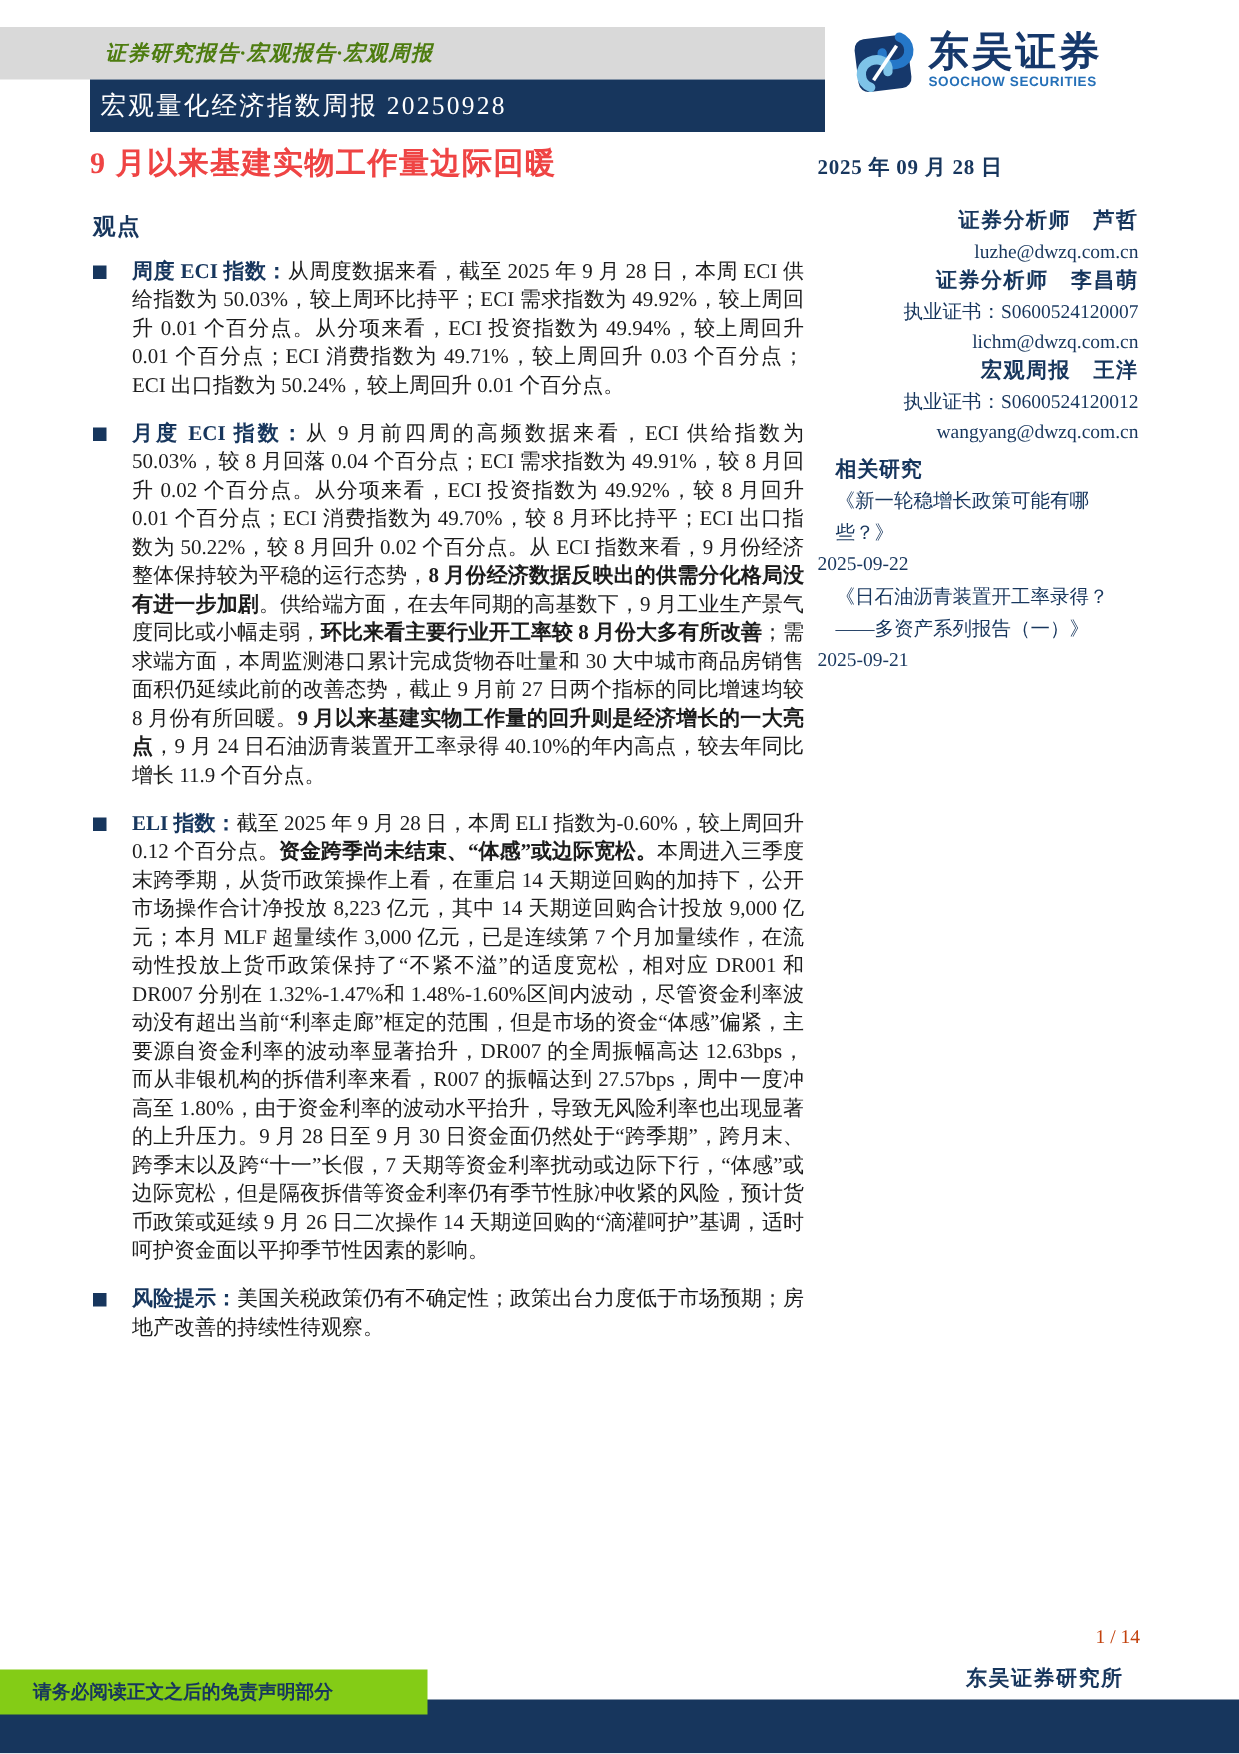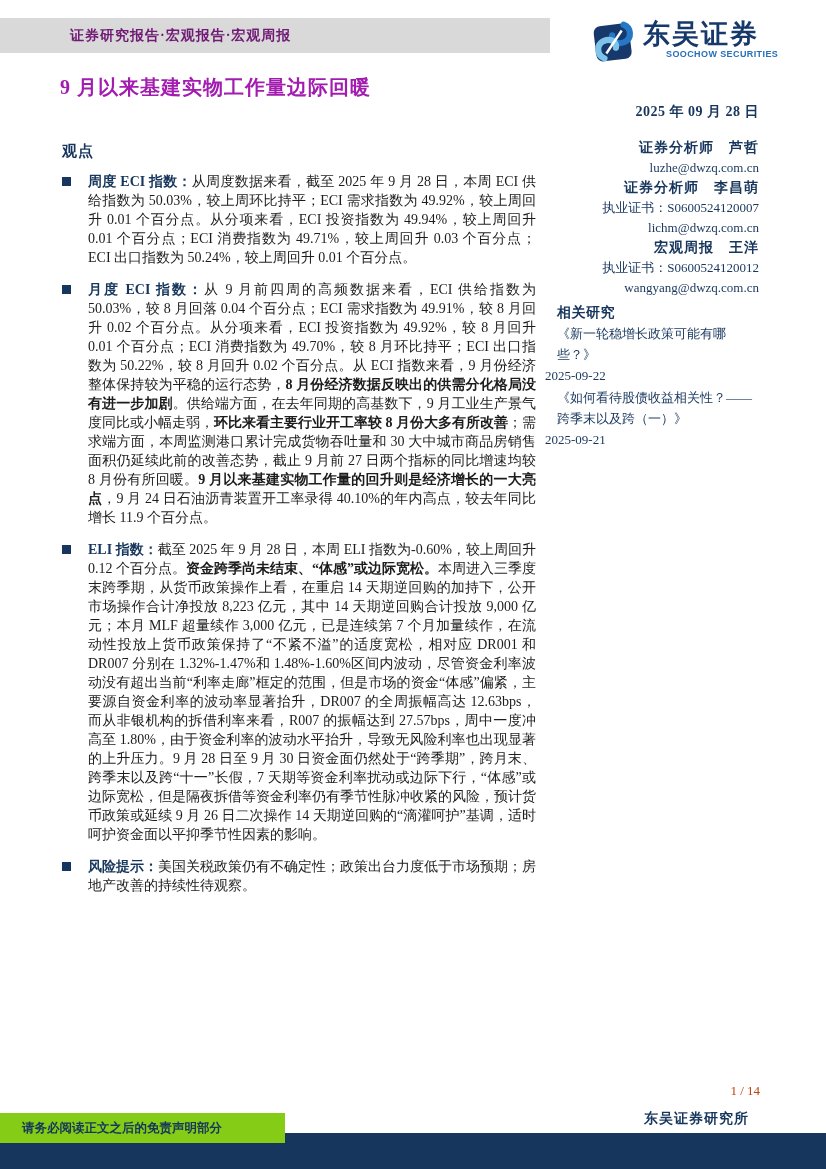--- a/index.html
+++ b/index.html
@@ -2,46 +2,46 @@
 <html><head>
 <meta charset="utf-8">
 <style>
   html,body{margin:0;padding:0;background:#ffffff;}
   .page{position:relative;width:826px;height:1169px;background:#ffffff;overflow:hidden;
         font-family:"Liberation Serif","DejaVu Serif",serif;color:#1c1c1c;}
 
   
   .kicker{position:absolute;left:0;top:18px;width:550px;height:35px;background:#d9d9d9;}
   .kicker-text{position:absolute;left:70px;top:50%;transform:translateY(-50%);
-        font-size:14px;font-weight:bold;color:#701a75;letter-spacing:1px;white-space:nowrap;}
+        font-size:14px;font-weight:bold;color:#4d7c0f;letter-spacing:1px;white-space:nowrap;font-style:italic;}
   .banner{position:absolute;left:60px;top:53px;width:490px;height:35px;background:#17365d;}
   .banner-text{display:block;color:#ffffff;font-size:17px;line-height:35px;padding-left:7px;
         letter-spacing:1.5px;white-space:nowrap;}
-  .title{position:absolute;left:60px;top:74px;margin:0;font-size:20px;line-height:26px;
-        color:#a21caf;font-weight:bold;letter-spacing:1px;white-space:nowrap;}
+  .title{position:absolute;left:60px;top:96px;margin:0;font-size:20px;line-height:26px;
+        color:#ef4444;font-weight:bold;letter-spacing:1px;white-space:nowrap;}
 
   
-  .logo{position:absolute;left:592px;top:19px;display:flex;align-items:flex-start;}
+  .logo{position:absolute;left:568px;top:19px;display:flex;align-items:flex-start;}
   .logo-mark{flex:0 0 auto;margin-right:5px;}
   .logo-cn{font-size:27px;font-weight:bold;color:#16386b;letter-spacing:2px;line-height:30px;white-space:nowrap;}
   .logo-en{font-size:9px;font-weight:bold;color:#2570b8;letter-spacing:0.4px;line-height:11px;white-space:nowrap;
-        font-family:"Liberation Sans","DejaVu Sans",sans-serif;margin-left:23px;}
+        font-family:"Liberation Sans","DejaVu Sans",sans-serif;}
 
   
   main{position:absolute;left:62px;top:142px;width:474px;}
   .opinion-heading{margin:0 0 11px 0;font-size:15px;color:#17365d;font-weight:bold;letter-spacing:1px;}
   .bullet{position:relative;padding-left:26px;margin-bottom:13px;text-align:justify;
         font-size:14px;line-height:19px;color:#1c1c1c;}
   .sq{position:absolute;left:0;top:5px;width:9px;height:9px;background:#17365d;}
   .hb{font-weight:bold;color:#17365d;}
   .b{font-weight:bold;}
 
   
   aside{position:absolute;left:545px;top:103px;width:214px;color:#17365d;}
-  .date{font-size:14px;font-weight:bold;text-align:right;margin-bottom:17px;letter-spacing:0.5px;}
+  .date{font-size:14px;font-weight:bold;text-align:left;margin-bottom:17px;letter-spacing:0.5px;}
   .analyst{text-align:right;font-size:13px;line-height:20px;}
   .a-name{font-size:14px;font-weight:bold;letter-spacing:1px;}
   .rel-heading{font-weight:bold;font-size:14px;margin-top:6px;padding-left:12px;text-align:left;letter-spacing:0.5px;}
   .rel-title{font-size:13px;line-height:21px;padding-left:12px;text-align:left;margin-top:1px;}
   .rel-date{font-size:13px;line-height:21px;text-align:left;}
 
   
   .pagenum{position:absolute;right:66px;top:1083px;font-size:13px;color:#c2410c;}
   .org{position:absolute;right:77px;top:1110px;font-size:14px;font-weight:bold;color:#17365d;letter-spacing:1px;}
   .footbar{position:absolute;left:0;top:1133px;width:826px;height:36px;background:#17365d;}
@@ -49,20 +49,23 @@
         color:#17365d;font-weight:bold;font-size:12.5px;line-height:30px;padding-left:22px;
         box-sizing:border-box;white-space:nowrap;}
 </style>
 </head>
 <body>
 
 <div class="page">
 
   <div class="kicker">
     <span class="kicker-text">证券研究报告·宏观报告·宏观周报</span>
+  </div>
+  <div class="banner">
+    <span class="banner-text">宏观量化经济指数周报 20250928</span>
   </div>
   <h1 class="title">9 月以来基建实物工作量边际回暖</h1>
 
   <div class="logo">
     <svg class="logo-mark" width="46" height="46" viewBox="0 0 48 48" aria-hidden="true">
       <rect x="3" y="6" width="37" height="37" rx="7" fill="#16386b" transform="rotate(-7 21 24)"></rect>
       <path d="M33 6 C41 9 42 20 34 24 C27 27 20 24 21 17" stroke="#2577c8" stroke-width="6.5" fill="none" stroke-linecap="round"></path>
       <path d="M13 41 C5 38 4 27 12 23 C19 20 26 23 25 30" stroke="#7ec3e8" stroke-width="6.5" fill="none" stroke-linecap="round"></path>
       <path d="M31 12 L15 36" stroke="#ffffff" stroke-width="2.5" fill="none"></path>
     </svg>
@@ -109,21 +112,21 @@
       <div class="a-cert">执业证书：S0600524120012</div>
       <div class="a-email">wangyang@dwzq.com.cn</div>
     </div>
 
     <div class="rel-heading">相关研究</div>
     <div class="rel-item">
       <div class="rel-title">《新一轮稳增长政策可能有哪些？》</div>
       <div class="rel-date">2025-09-22</div>
     </div>
     <div class="rel-item">
-      <div class="rel-title">《如何看待股债收益相关性？——跨季末以及跨（一）》</div>
+      <div class="rel-title">《日石油沥青装置开工率录得？——多资产系列报告（一）》</div>
       <div class="rel-date">2025-09-21</div>
     </div>
   </aside>
 
   <div class="pagenum">1 / 14</div>
   <div class="org">东吴证券研究所</div>
   <div class="footbar"></div>
   <div class="disclaimer">请务必阅读正文之后的免责声明部分</div>
 
 </div>

